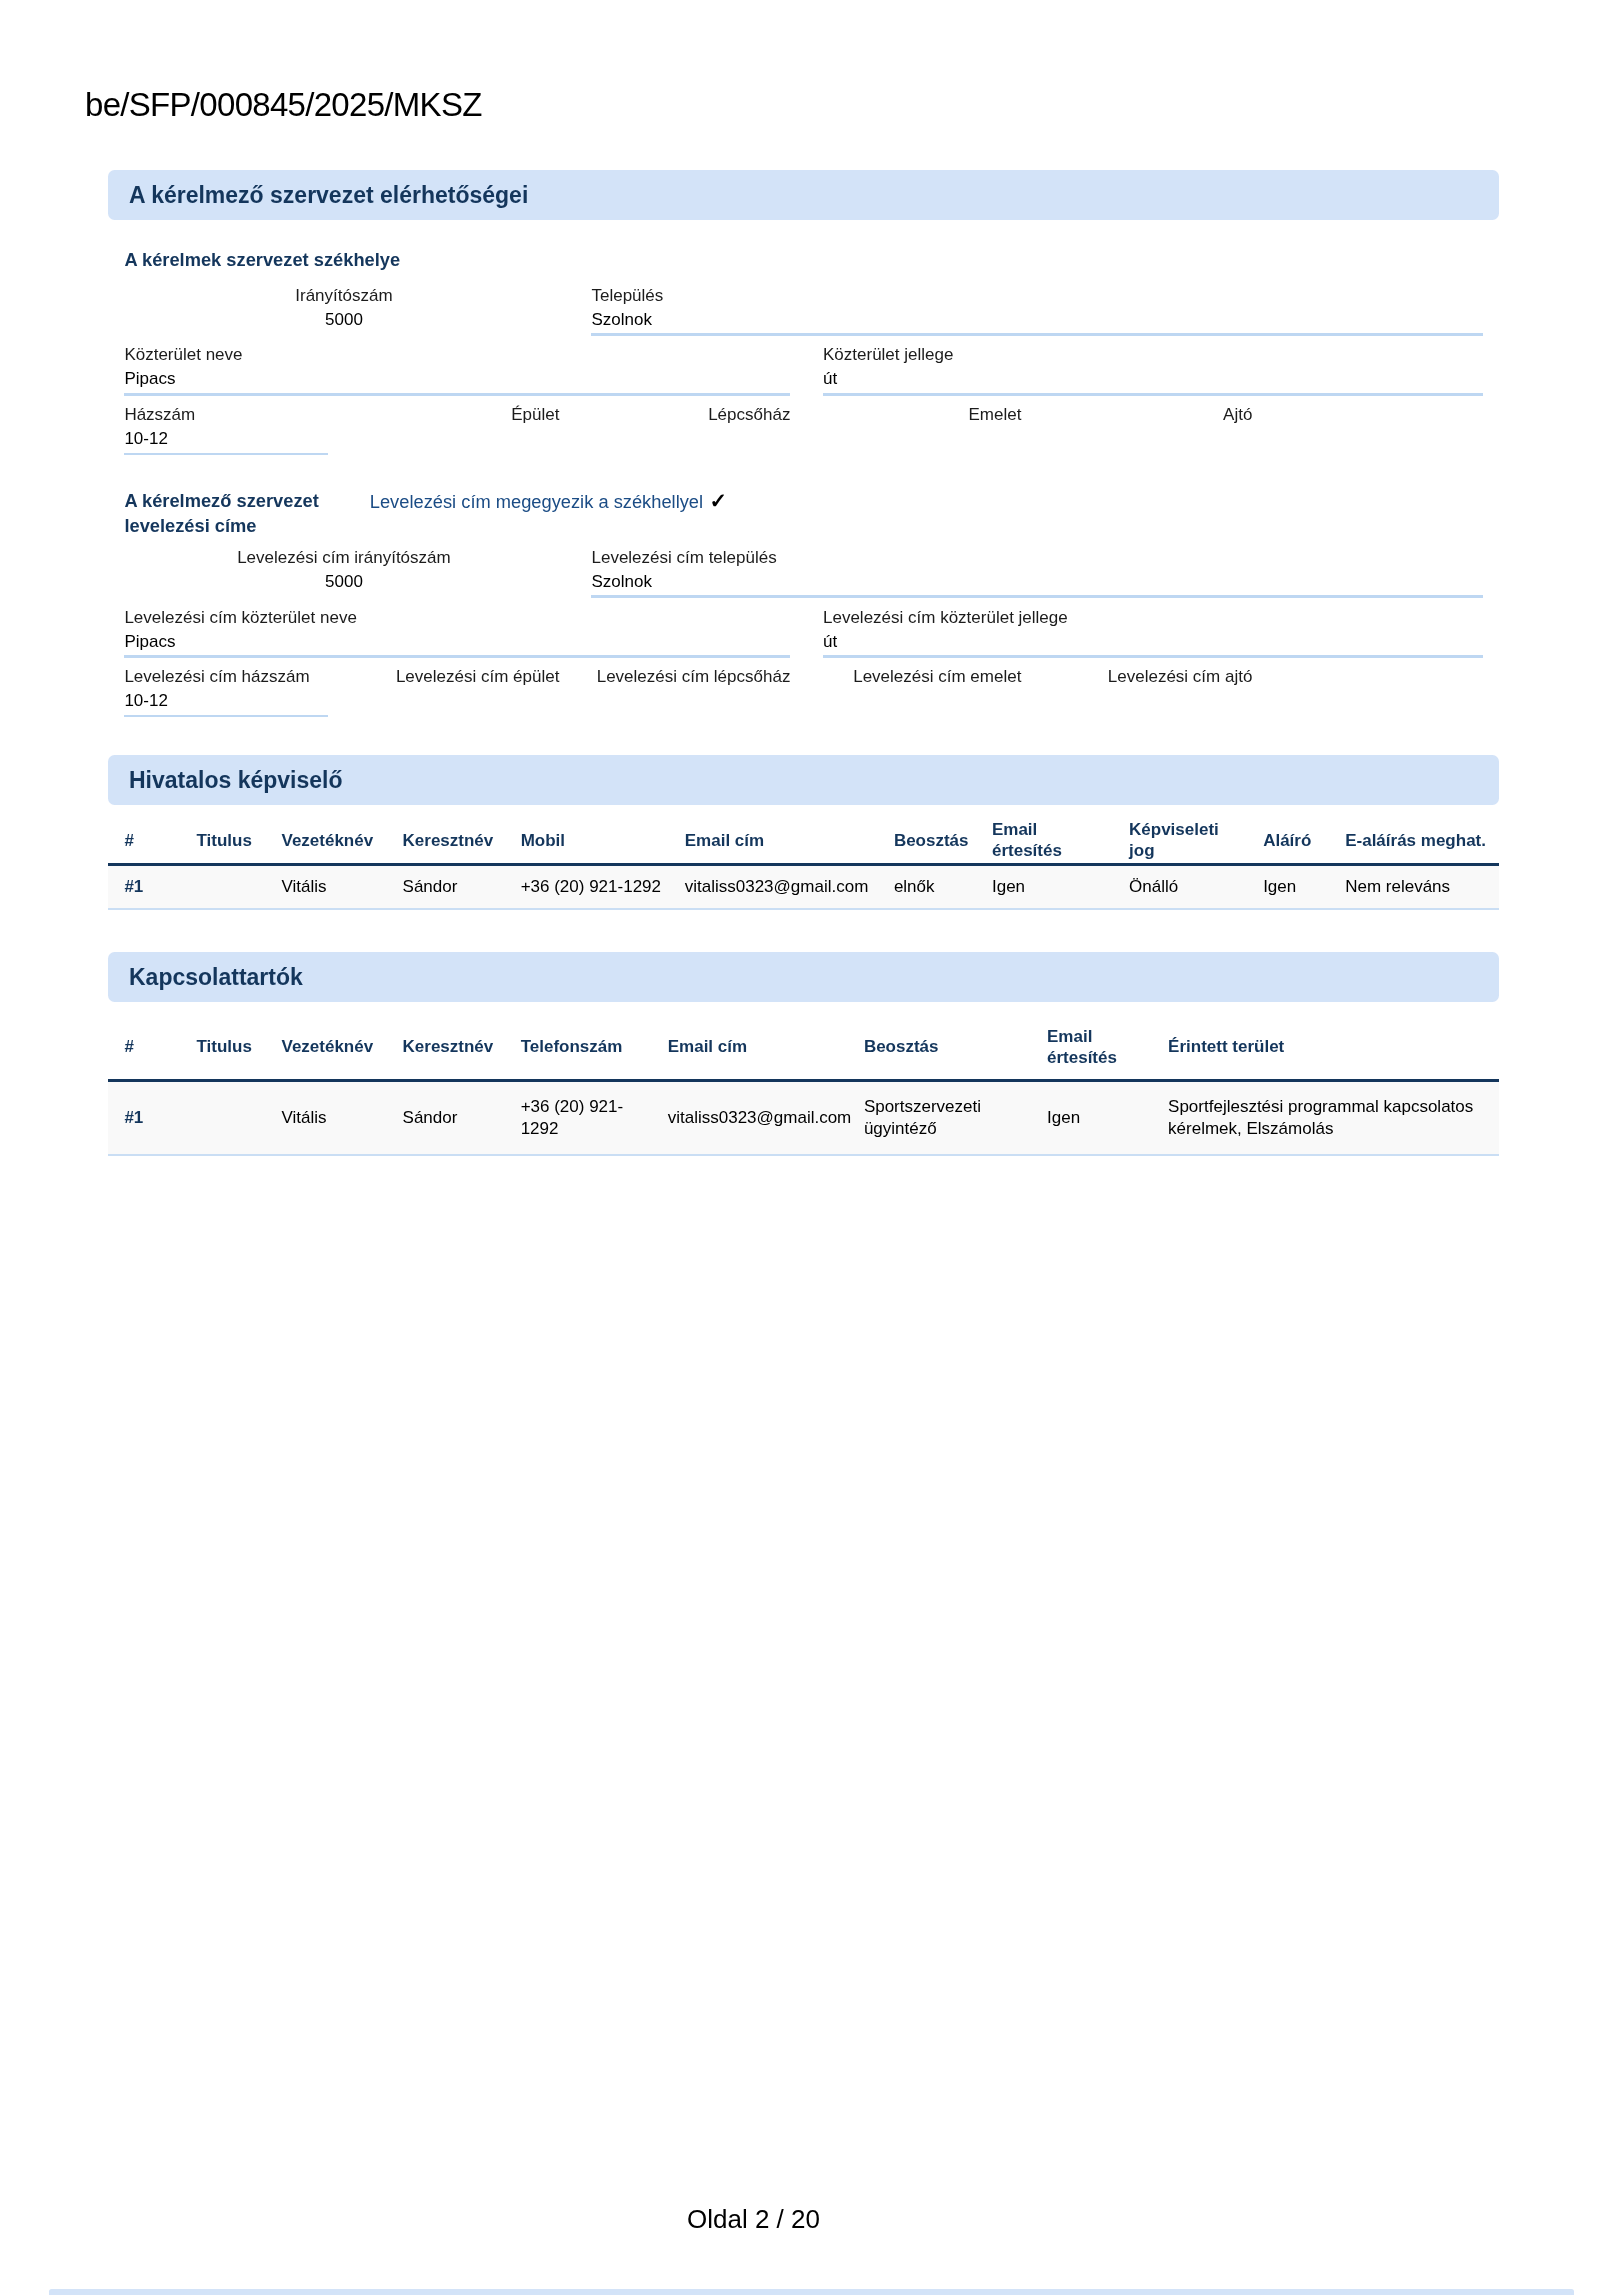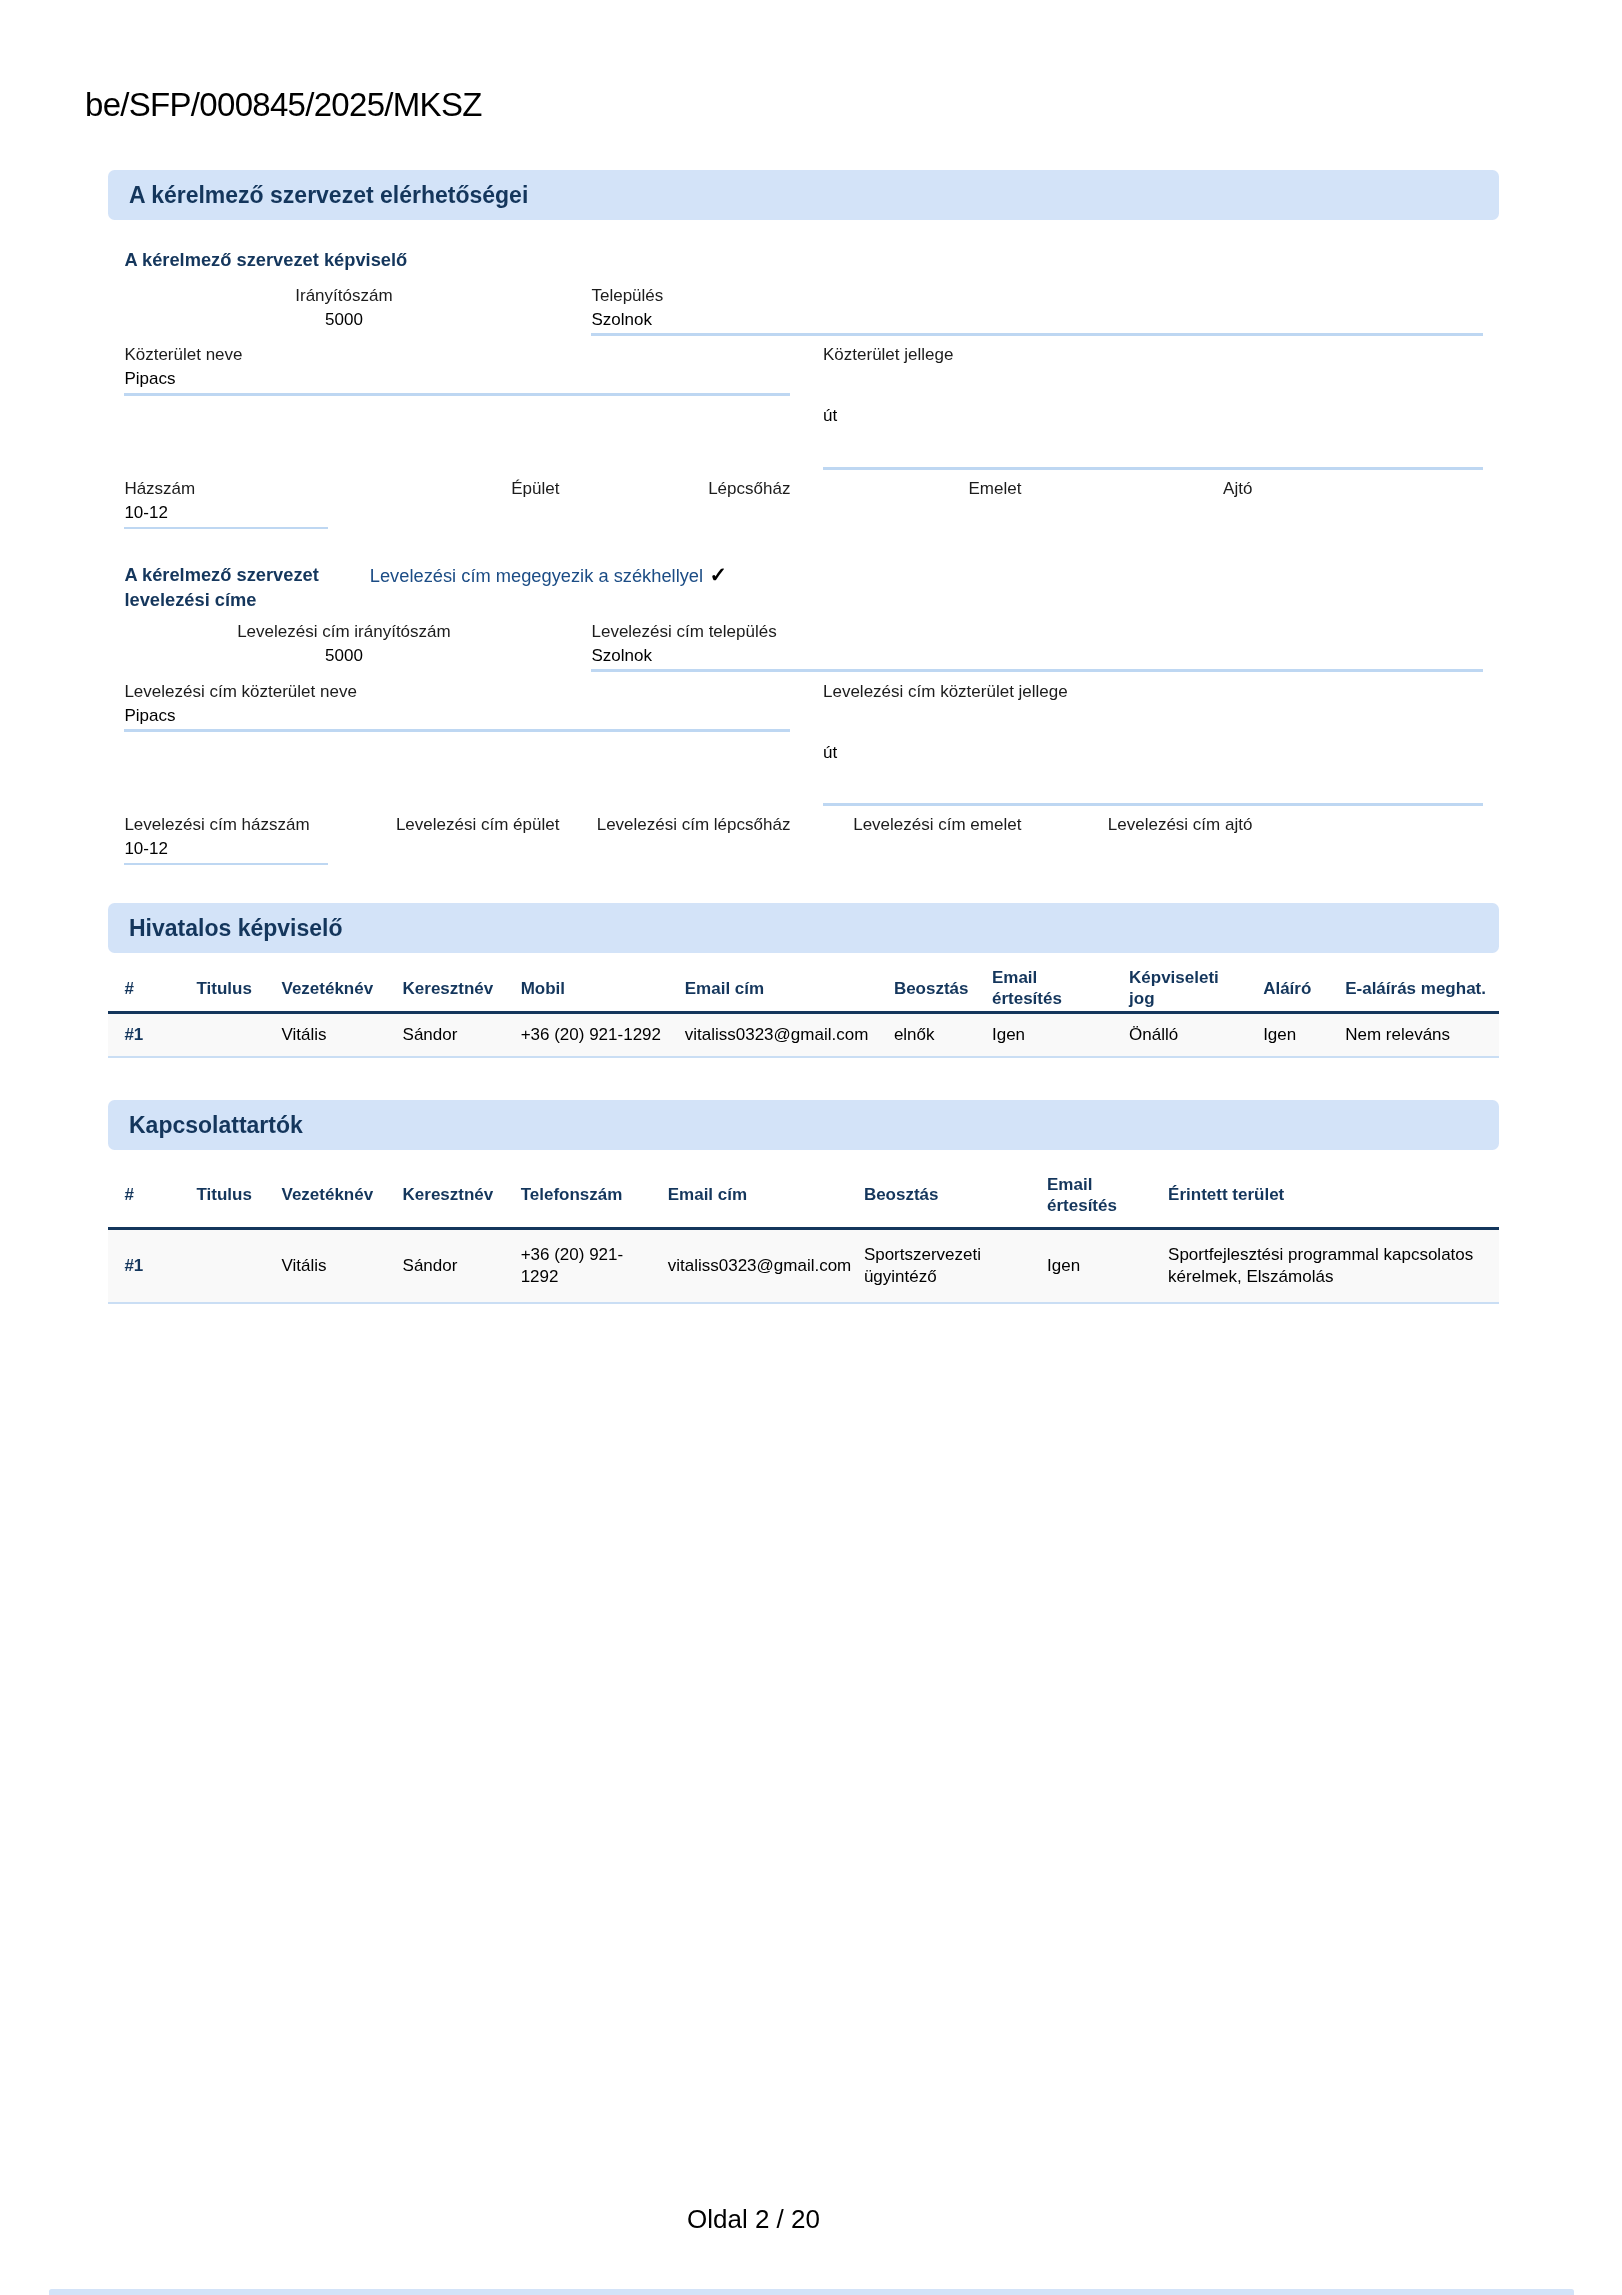--- a/index.html
+++ b/index.html
@@ -32,21 +32,21 @@
 
   .frow { display:flex; margin-top:6.5px; }
   .field { display:flex; flex-direction:column; }
   .lbl { font-size:17px; color:#1c1c1c; line-height:25px; white-space:nowrap; }
   .val { font-size:17px; color:#000; line-height:23.6px; min-height:23.6px; }
   .underline { height:2.6px; background:#bed7f2; margin-top:2px; }
 
   .w-a1 { width:440px;align-items:center; }
   .w-a2 { width:893px; margin-left:28px; }
   .w-b1 { width:667px; }
-  .w-b2 { width:661px; margin-left:33px;gap:37px; }
+  .w-b2 { width:661px; margin-left:33px; }
   .w-c  { width:204px; }
   .w-c + .w-c { margin-left:27px;align-items:flex-end; }
 
   .mail-head { display:flex; margin-top:33px; align-items:flex-start; }
   .mail-title {
     width:229px; color:#14365c; font-weight:bold; font-size:18.3px; line-height:25px;
   }
   .mail-check {
     margin-left:16.4px; font-size:18.3px; color:#1b4c85; line-height:25px;
   }
@@ -88,21 +88,21 @@
   <div class="doc-id">be/SFP/000845/2025/MKSZ</div>
 
   <div class="content">
 
     <div class="band">
       <span class="band-title">A kérelmező szervezet elérhetőségei</span>
     </div>
 
     <div class="inner">
 
-      <div class="subsection-title">A kérelmező szervezet képviselő</div>
+      <div class="subsection-title">A kérelmek szervezet székhelye</div>
 
       <div class="frow">
         <div class="field w-a1">
           <div class="lbl">Irányítószám</div>
           <div class="val">5000</div>
           <div class="underline"></div>
         </div>
         <div class="field w-a2">
           <div class="lbl">Település</div>
           <div class="val">Szolnok</div>

